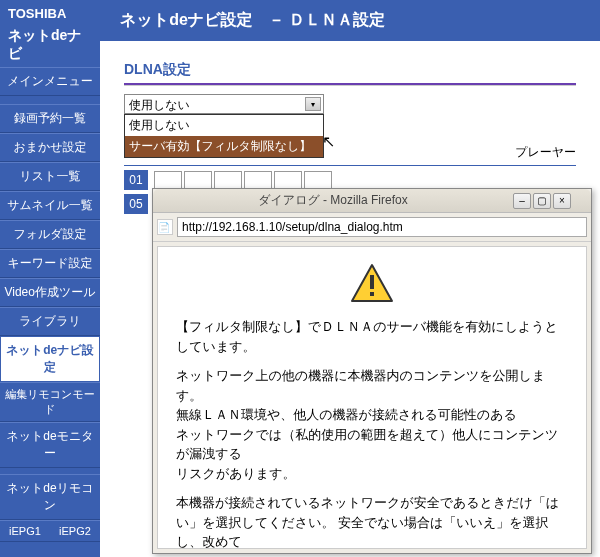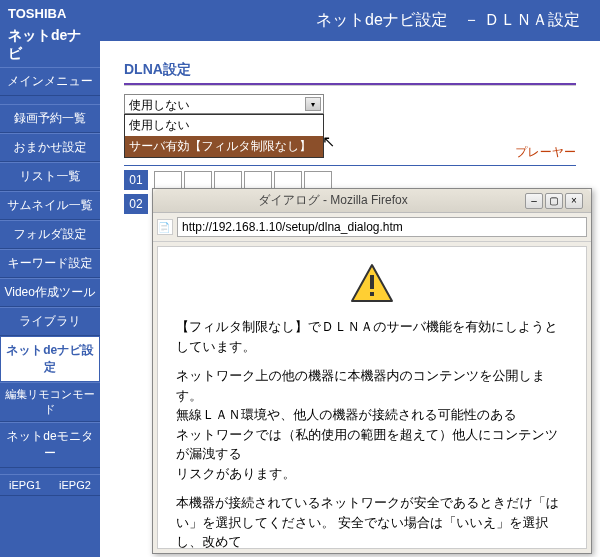--- a/index.html
+++ b/index.html
@@ -9,42 +9,42 @@
 .brand-name { font-weight: bold; font-size: 13px; }
 .brand-sub { font-size: 14px; font-weight: bold; margin-top: 6px; }
 .nav-item { color: #fff; font-size: 12px; padding: 5px 4px; border-top: 1px solid #5a7bc5; border-bottom: 1px solid #2a4a90; text-align: center; cursor: pointer; background: #3a5fb0; }
 .nav-item.active { background: #fff; color: #3a5fb0; border: 1px solid #3a5fb0; font-weight: bold; }
 .nav-spacer { height: 8px; }
 .nav-group { margin-top: 6px; }
 .nav-small { font-size: 11px; padding: 4px 3px; }
 .epg-row { display: flex; }
 .epg-row .nav-item { flex: 1; font-size: 11px; padding: 4px 2px; }
 .main { position: absolute; left: 100px; top: 0; right: 0; height: 557px; }
-.page-header { background: #3a5fb0; color: #fff; padding: 10px 20px; font-size: 16px; font-weight: normal; text-align: right; }
+.page-header { background: #3a5fb0; color: #fff; padding: 10px 20px; font-size: 16px; font-weight: bold; }
 .content { padding: 20px 24px; }
 .section-title { color: #3a5fb0; font-weight: bold; font-size: 14px; margin-bottom: 4px; }
 .section-rule { border-top: 2px solid #6a3fb0; border-bottom: 1px solid #ccc; margin-bottom: 8px; }
 .select-wrap { position: relative; width: 200px; }
 .select-display { border: 1px solid #888; background: #fff; padding: 2px 20px 2px 4px; height: 20px; position: relative; cursor: pointer; }
 .select-arrow { position: absolute; right: 2px; top: 2px; width: 16px; height: 14px; background: linear-gradient(#eee,#ccc); border: 1px solid #999; display: flex; align-items: center; justify-content: center; font-size: 8px; }
 .dropdown { position: absolute; left: 0; top: 20px; width: 200px; border: 1px solid #333; background: #fff; z-index: 5; }
 .dropdown-item { padding: 2px 4px; cursor: pointer; }
 .dropdown-item.hover { background: #8b4f2a; color: #fff; }
 .cursor-ptr { position: absolute; left: 198px; top: 38px; font-size: 16px; z-index: 6; color: #000; }
 .table-area { margin-top: 30px; }
-.table-header { display: flex; color: #c2410c; font-size: 12px; border-bottom: 1px solid #3a5fb0; padding-bottom: 4px; }
+.table-header { display: flex; color: #000000; font-size: 12px; border-bottom: 1px solid #3a5fb0; padding-bottom: 4px; }
 .th-num { width: 30px; }
 .th-mac { flex: 1; }
 .th-player { width: 120px; text-align: right; }
 .row { display: flex; align-items: center; margin-top: 4px; }
 .row-num { width: 24px; background: #3a5fb0; color: #fff; text-align: center; padding: 3px 0; font-weight: normal; margin-right: 6px; }
 .mac-inputs { display: flex; gap: 2px; }
 .mac-input { width: 28px; height: 18px; border: 1px solid #999; }
 .dialog { position: absolute; left: 152px; top: 188px; width: 440px; height: 366px; background: #efece5; border: 1px solid #888; box-shadow: 2px 2px 6px rgba(0,0,0,0.3); display: flex; flex-direction: column; }
-.titlebar { background: linear-gradient(#e8e4da,#d8d4ca); border-bottom: 1px solid #bbb; display: flex; align-items: center; padding: 3px 8px; border-radius: 6px 6px 0 0; gap: 20px; }
+.titlebar { background: linear-gradient(#e8e4da,#d8d4ca); border-bottom: 1px solid #bbb; display: flex; align-items: center; padding: 3px 20px; border-radius: 6px 6px 0 0; gap: 20px; }
 .titlebar-title { flex: 1; text-align: center; font-size: 12px; color: #444; }
 .win-btns { display: flex; gap: 2px; }
 .win-btn { width: 18px; height: 16px; border: 1px solid #999; background: linear-gradient(#f5f5f5,#ddd); font-size: 10px; text-align: center; line-height: 14px; cursor: pointer; border-radius: 2px; }
 .urlbar { display: flex; align-items: center; padding: 4px; gap: 4px; border-bottom: 1px solid #ccc; }
 .url-icon { width: 16px; height: 16px; background: #fff; border: 1px solid #ccc; display: flex; align-items: center; justify-content: center; font-size: 10px; }
 .url-input { flex: 1; border: 1px solid #aaa; background: #fff; padding: 2px 4px; height: 20px; font-size: 12px; }
 .dialog-body { flex: 1; background: #fff; margin: 4px; border: 1px solid #ccc; padding: 12px 18px; overflow: hidden; font-size: 13px; line-height: 1.5; }
 .warn-icon { display: block; margin: 4px auto 14px auto; }
 .dlg-text { margin-bottom: 10px; }
 </style>
@@ -63,20 +63,21 @@
   <div class="nav-item">リスト一覧</div>
   <div class="nav-item">サムネイル一覧</div>
   <div class="nav-item">フォルダ設定</div>
   <div class="nav-item">キーワード設定</div>
   <div class="nav-item">Video作成ツール</div>
   <div class="nav-item">ライブラリ</div>
   <div class="nav-item active">ネットdeナビ設定</div>
   <div class="nav-item nav-small">編集リモコンモード</div>
   <div class="nav-item">ネットdeモニター</div>
   <div class="nav-group">
+    <div class="nav-item">ネットdeリモコン</div>
     <div class="epg-row">
       <div class="nav-item">iEPG1</div>
       <div class="nav-item">iEPG2</div>
     </div>
 
   </div>
 </div>
 
 <div class="main">
   <div class="page-header">ネットdeナビ設定　－ ＤＬＮＡ設定</div>
@@ -107,21 +108,21 @@
         <div class="mac-inputs">
           <input class="mac-input" style="">
             <input class="mac-input" style="">
             <input class="mac-input" style="">
             <input class="mac-input" style="">
             <input class="mac-input" style="">
             <input class="mac-input" style="">
         </div>
       </div>
       <div class="row">
-        <div class="row-num">02</div>
+        <div class="row-num">05</div>
       </div>
     </div>
   </div>
 </div>
 
 <div class="dialog">
   <div class="titlebar">
     <div class="titlebar-title">ダイアログ - Mozilla Firefox</div>
     <div class="win-btns">
       <div class="win-btn">–</div>

